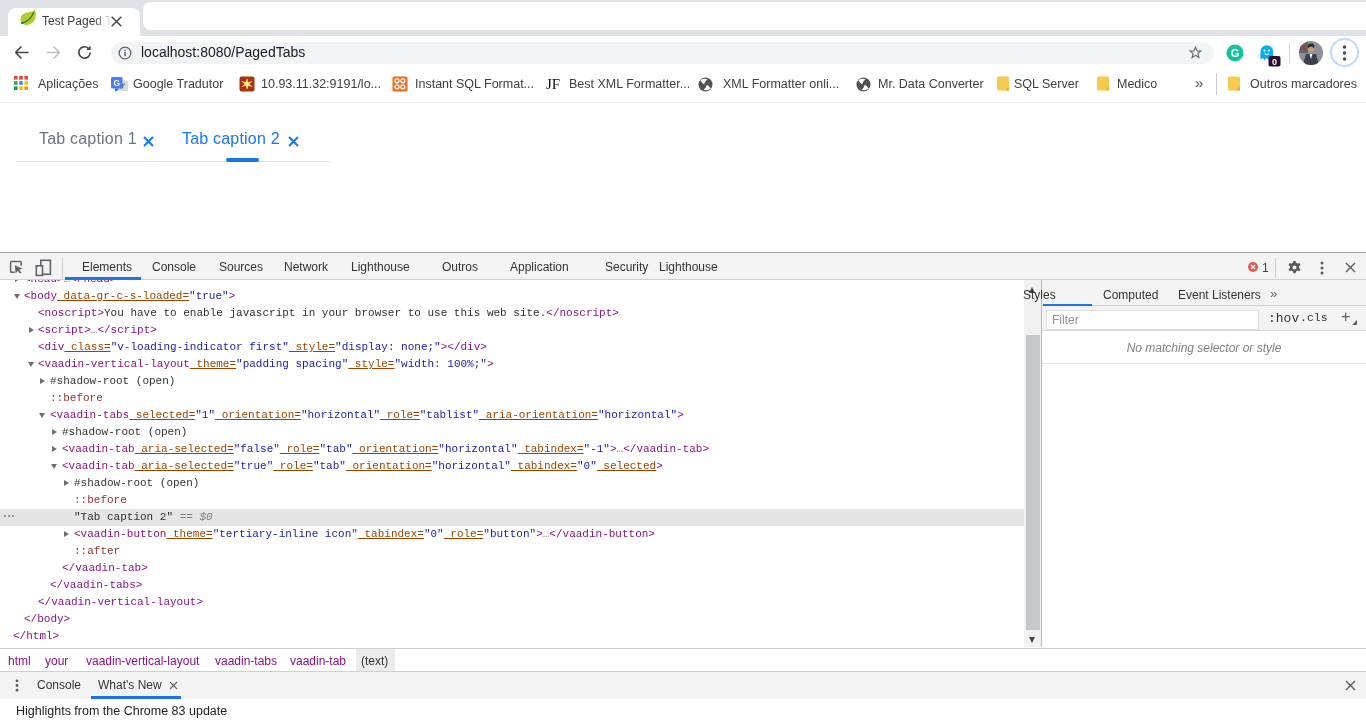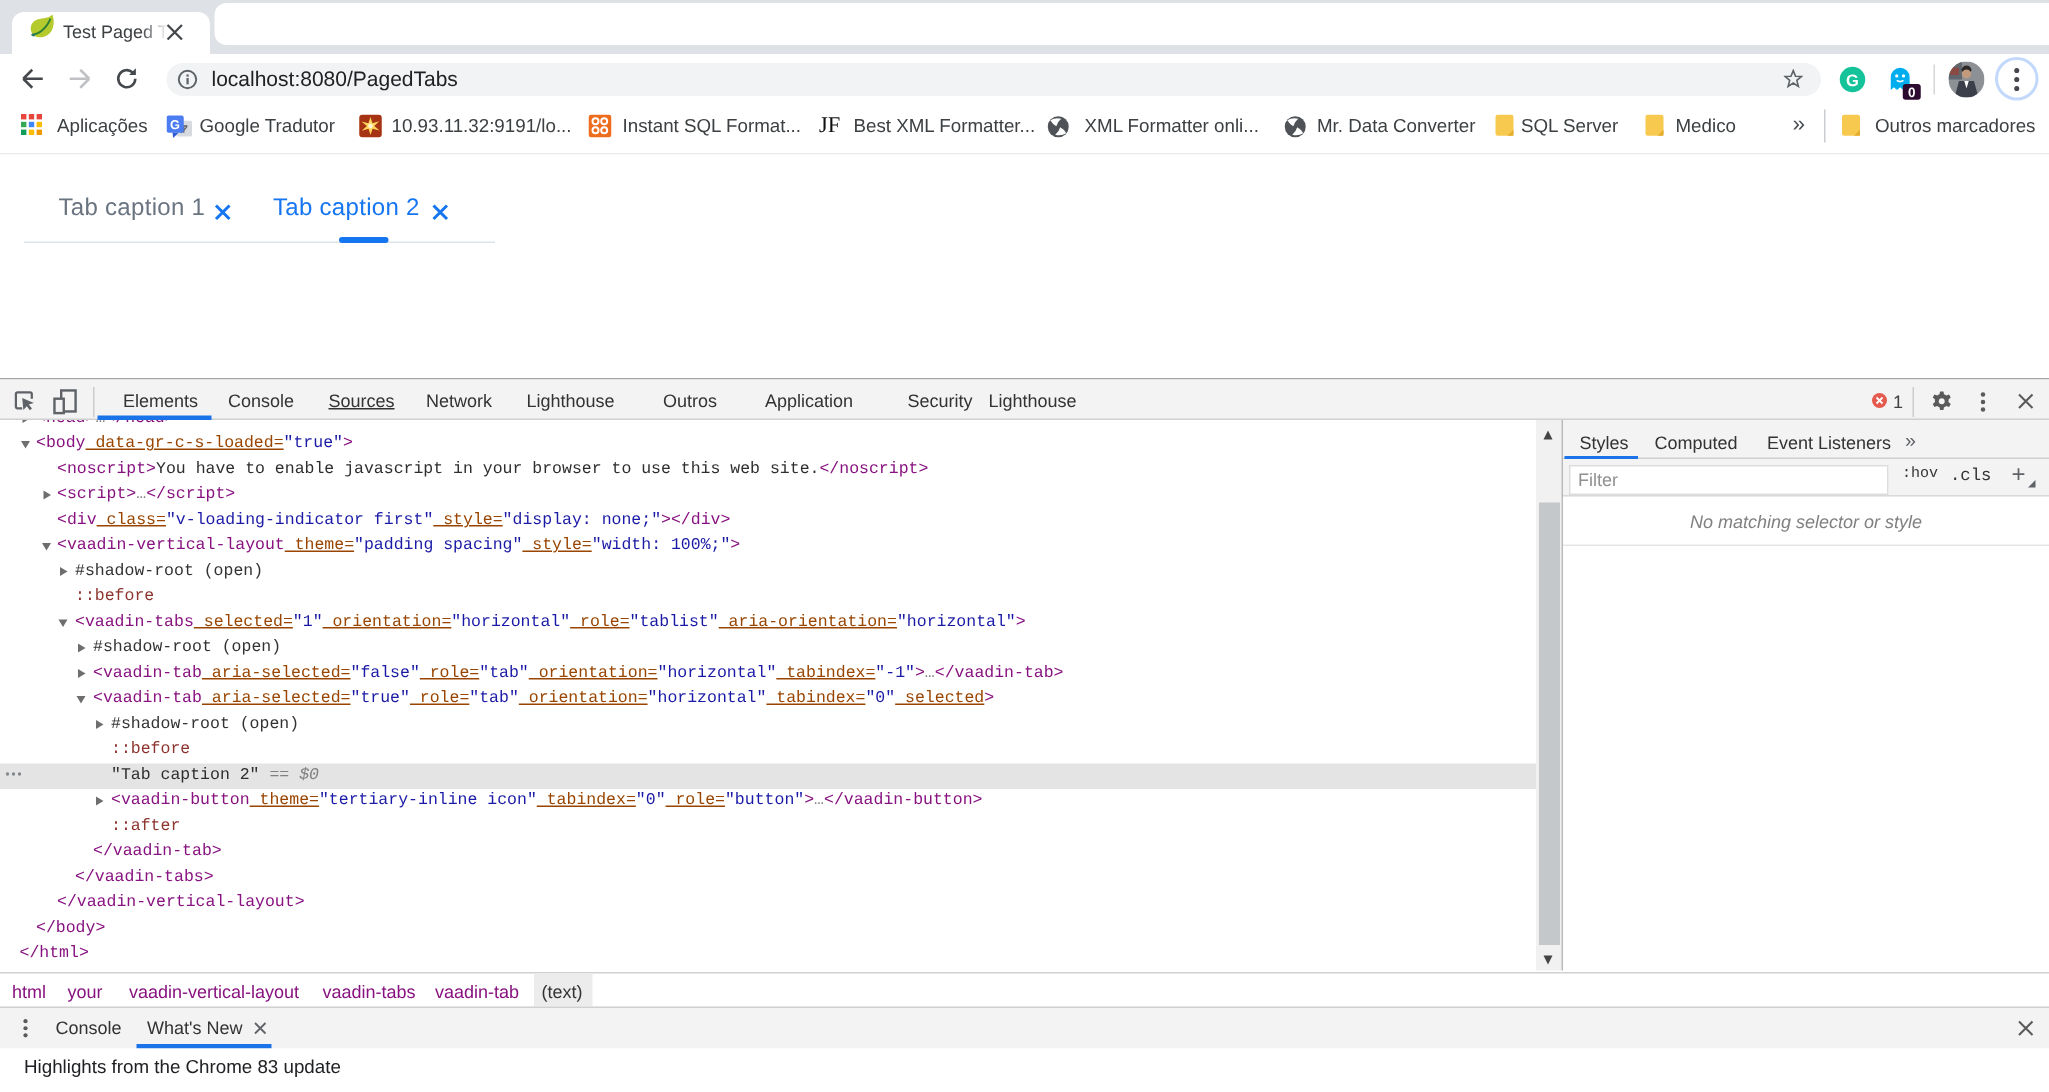--- a/index.html
+++ b/index.html
@@ -233,21 +233,21 @@
     <path d="M12.2 5.8 L12.2 2.6 A1 1 0 0 0 11.2 1.6 L2.6 1.6 A1 1 0 0 0 1.6 2.6 L1.6 11.2 A1 1 0 0 0 2.6 12.2 L5.8 12.2" fill="none" stroke="#5f6368" stroke-width="1.5"></path>
     <path d="M5.8 5.3 L13.6 8.7 L10.2 9.7 L12.3 12.4 L10.9 13.5 L8.9 10.8 L6.6 13.4 Z" fill="#5f6368"></path>
   </svg>
   <svg class="abs" style="left:34px; top:258px;" width="18" height="19" viewBox="0 0 18 19">
     <rect x="6.8" y="2.3" width="9.6" height="14" fill="none" stroke="#5f6368" stroke-width="1.6"></rect>
     <rect x="2.3" y="7.8" width="6.2" height="9.6" fill="#f3f3f3" stroke="#5f6368" stroke-width="1.6"></rect>
   </svg>
   <span class="abs" style="left:62px; top:258px; width:1px; height:20px; background:#ccc;"></span>
   <span class="dtab" style="left:82px;">Elements</span>
   <span class="dtab" style="left:152px;">Console</span>
-  <span class="dtab" style="left:219px;text-decoration:underline;">Sources</span>
+  <span class="dtab" style="left:219px;">Sources</span>
   <span class="dtab" style="left:284px;">Network</span>
   <span class="dtab" style="left:351px;">Lighthouse</span>
   <span class="dtab" style="left:442px;">Outros</span>
   <span class="dtab" style="left:510px;">Application</span>
   <span class="dtab" style="left:605px;text-align:center;">Security</span>
   <span class="dtab" style="left:659px;">Lighthouse</span>
   <div id="el-underline"></div>
   <svg class="abs" style="left:1248px; top:262px;" width="10" height="10">
     <circle cx="5" cy="5" r="5" fill="#e55a4e"></circle>
     <path d="M3 3 L7 7 M7 3 L3 7" stroke="#fff" stroke-width="1.2"></path>
@@ -311,28 +311,28 @@
   </div>
 
   <div id="sb"></div>
   <div id="sb-thumb"></div>
   <span class="abs" style="left:1029px; top:287px; width:0; height:0; border-left:3.8px solid transparent; border-right:3.8px solid transparent; border-bottom:6px solid #444;"></span>
   <span class="abs" style="left:1029px; top:637px; width:0; height:0; border-left:3.8px solid transparent; border-right:3.8px solid transparent; border-top:6px solid #444;"></span>
   <div id="side-border"></div>
 
   <div id="sidebar"></div>
   <div id="sb-tabbar"></div>
-  <span class="dtab" style="left:1053px; top:288px;">Styles</span>
+  <span class="dtab" style="left:1023px; top:288px;">Styles</span>
   <span class="dtab" style="left:1103px; top:288px;">Computed</span>
   <span class="dtab" style="left:1178px; top:288px;">Event Listeners</span>
   <span class="dtab" style="left:1270px; top:286px; font-size:13px; color:#5f6368;">»</span>
   <div id="styles-underline"></div>
   <div id="filterrow"></div>
   <div id="filterbox">Filter</div>
-  <span class="abs" style="left:1268px; top:311px; font-family:'Liberation Mono',monospace; font-size:10px; color:#333;">:hov</span>
+  <span class="abs" style="left:1268px; top:311px; font-family:'Liberation Mono',monospace; font-size:13px; color:#333;">:hov</span>
   <span class="abs" style="left:1300px; top:311px; font-family:'Liberation Mono',monospace; font-size:11.5px; color:#333;">.cls</span>
   <span class="abs" style="left:1341px; top:308px; font-size:16px; color:#5f6368;">+</span>
   <span class="abs" style="left:1352px; top:320px; width:0; height:0; border-left:5px solid transparent; border-bottom:5px solid #5f6368;"></span>
   <div id="nomatch">No matching selector or style</div>
   <div id="sec-border"></div>
 
   <div id="crumbs"></div>
   <div id="crumb-chip"></div>
   <span class="crumb" style="left:8px;">html</span>
   <span class="crumb" style="left:45px;">your</span>

